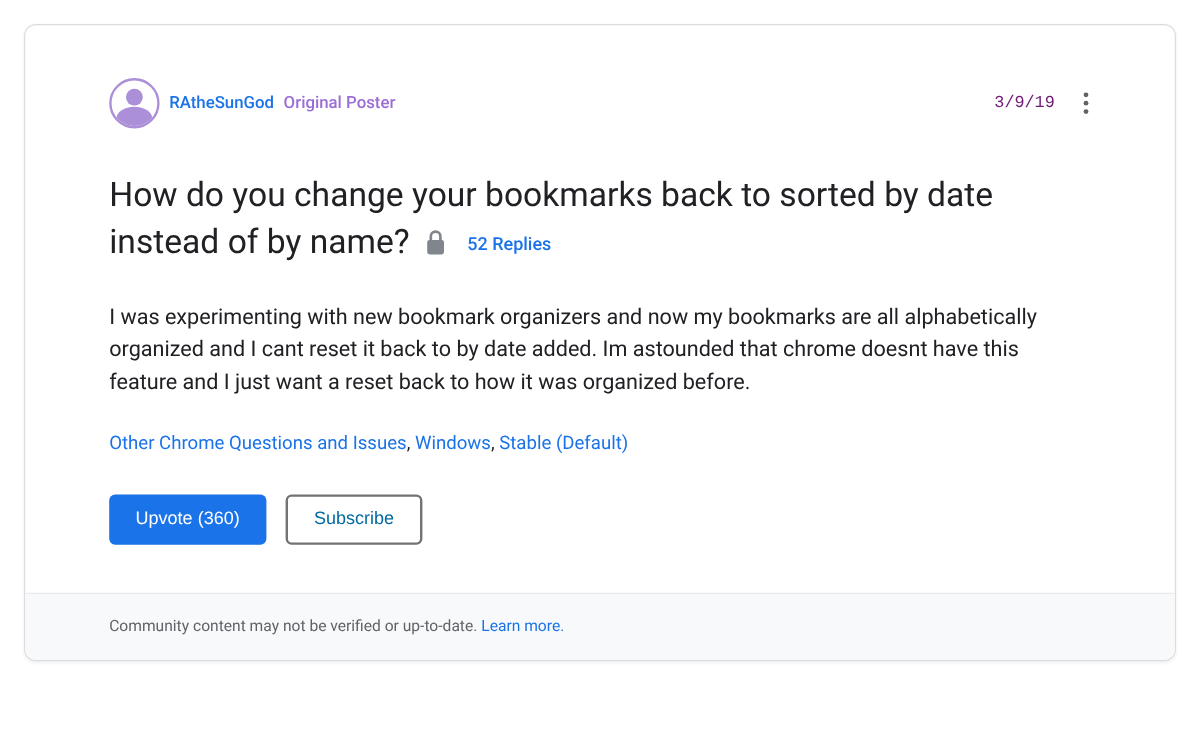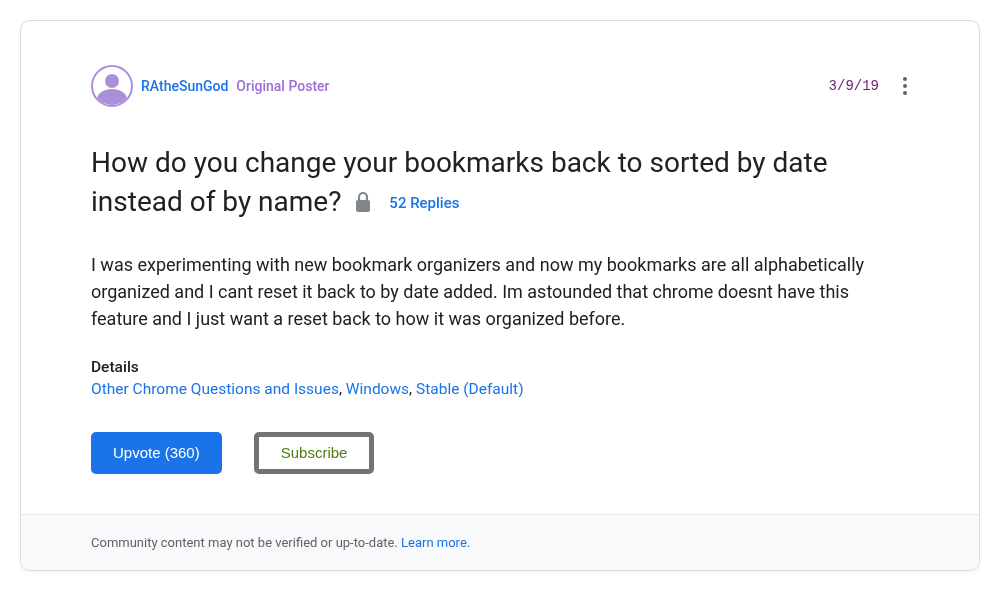--- a/index.html
+++ b/index.html
@@ -126,42 +126,42 @@
     margin-bottom: 30px;
   }
   .details-line .link {
     color: #1a73e8;
   }
   .details-line .sep {
     color: #202124;
   }
   .actions {
     display: flex;
-    gap: 32px;
+    gap: 16px;
   }
   .btn {
     height: 42px;
     padding: 0 22px;
     border-radius: 5px;
     font-size: 15px;
     font-weight: 500;
     display: inline-flex;
     align-items: center;
     justify-content: center;
     cursor: pointer;
   }
   .btn-primary {
     background: #1a73e8;
     color: #fff;
     border: none;
   }
   .btn-secondary {
     background: #fff;
-    color: #4d7c0f;
-    border: 5px solid #737373;
+    color: #0369a1;
+    border: 2px solid #737373;
   }
   .footer {
     background: #f8f9fa;
     border-top: 1px solid #e8eaed;
     padding: 20px 70px;
     font-size: 13px;
     color: #5f6368;
   }
   .footer .learn {
     color: #1a73e8;
@@ -192,21 +192,20 @@
         <svg width="18" height="22" viewBox="0 0 18 22">
           <rect x="2" y="9" width="14" height="12" rx="2" fill="#80868b"></rect>
           <path d="M5 9 V6 a4 4 0 0 1 8 0 V9" fill="none" stroke="#80868b" stroke-width="2.2"></path>
         </svg>
       </span>
       <span class="replies">52 Replies</span>
     </div>
 
     <div class="post-body">I was experimenting with new bookmark organizers and now my bookmarks are all alphabetically organized and I cant reset it back to by date added. Im astounded that chrome doesnt have this feature and I just want a reset back to how it was organized before.</div>
 
-    <div class="details-label">Details</div>
     <div class="details-line">
       <span class="link">Other Chrome Questions and Issues</span><span class="sep">, </span><span class="link">Windows</span><span class="sep">, </span><span class="link">Stable (Default)</span>
     </div>
 
     <div class="actions">
       <button class="btn btn-primary">Upvote (360)</button>
       <button class="btn btn-secondary">Subscribe</button>
     </div>
 
   </div>

